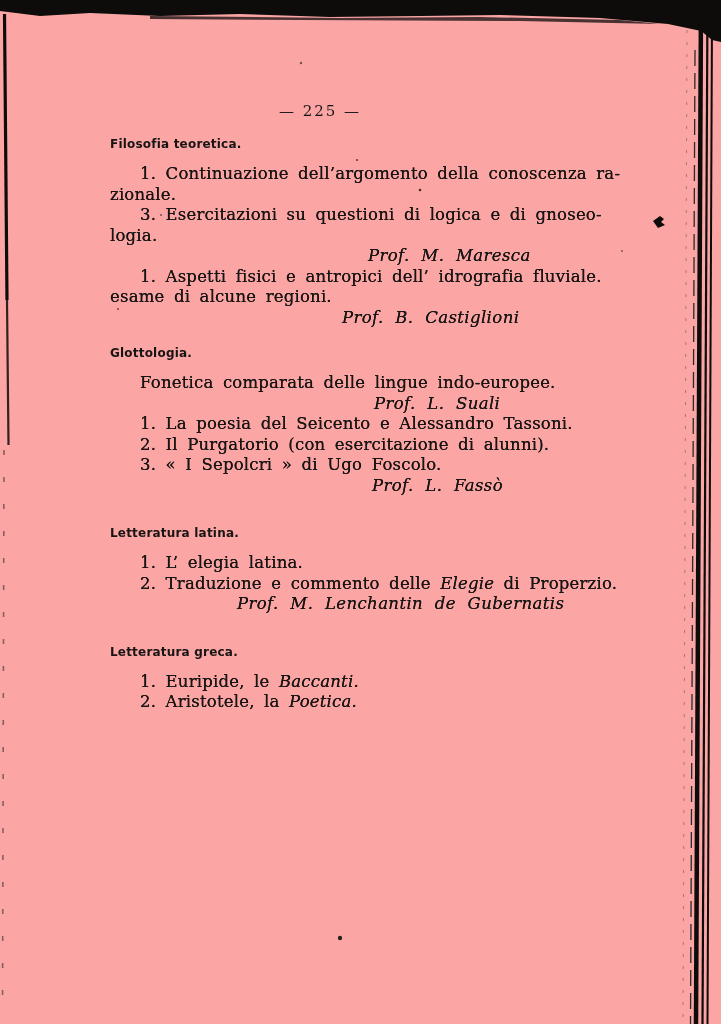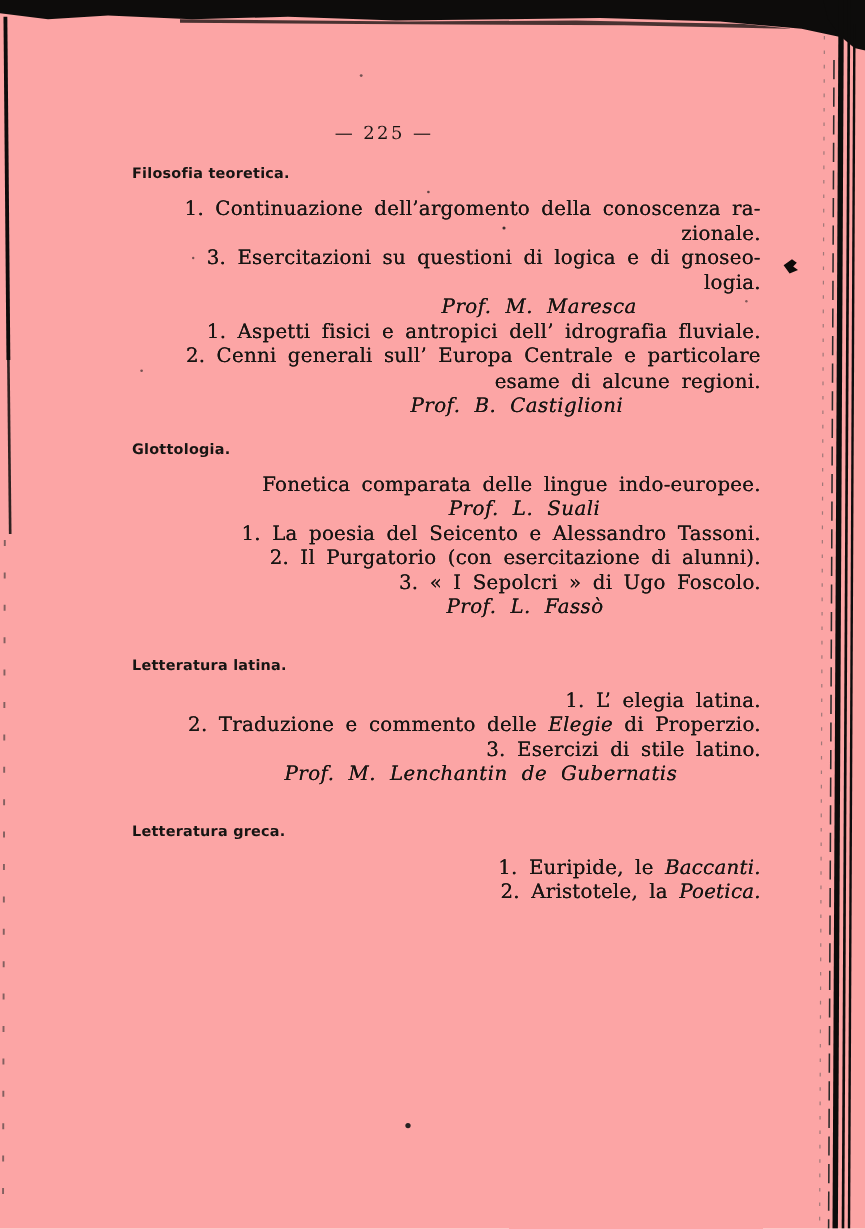--- a/index.html
+++ b/index.html
@@ -40,21 +40,20 @@
     letter-spacing: 0.2px;
     line-height: 19px;
     margin: 16px 0 10px 0;
   }
   section:nth-of-type(n+4) h2 { margin-top: 28px; }
   .line {
     line-height: 20.5px;
     word-spacing: 4px;
     white-space: nowrap;
     text-shadow: 0 0 0.4px #171513;
-    text-align: right;
   }
   .line.indent { padding-left: 30px; }
   .it { font-style: italic; }
   .sig {
     font-style: italic;
     font-weight: 400;
     line-height: 20.5px;
     word-spacing: 6px;
     letter-spacing: 0.4px;
     margin: 0;
@@ -79,40 +78,38 @@
         <section>
           <h2>Filosofia teoretica.</h2>
           <div class="line indent"><span>1. Continuazione dell’argomento della conoscenza ra-</span></div>
           <div class="line"><span>zionale.</span></div>
           <div class="line indent"><span>3. Esercitazioni su questioni di logica e di gnoseo-</span></div>
           <div class="line"><span>logia.</span></div>
           <div class="sig" style="margin-left: 258px;">Prof. M. Maresca</div>
         </section>
         <section>
           <div class="line indent"><span>1. Aspetti fisici e antropici dell’ idrografia fluviale.</span></div>
-          <div class="line indent"><span>2. Cenni generali sull’ Europa Centrale e particolare</span></div>
           <div class="line"><span>esame di alcune regioni.</span></div>
           <div class="sig" style="margin-left: 232px;">Prof. B. Castiglioni</div>
         </section>
         <section>
           <h2>Glottologia.</h2>
           <div class="line indent"><span>Fonetica comparata delle lingue indo-europee.</span></div>
           <div class="sig" style="margin-left: 264px;">Prof. L. Suali</div>
         </section>
         <section>
           <div class="line indent"><span>1. La poesia del Seicento e Alessandro Tassoni.</span></div>
           <div class="line indent"><span>2. Il Purgatorio (con esercitazione di alunni).</span></div>
           <div class="line indent"><span>3. « I Sepolcri » di Ugo Foscolo.</span></div>
           <div class="sig" style="margin-left: 262px;">Prof. L. Fassò</div>
         </section>
         <section>
           <h2>Letteratura latina.</h2>
           <div class="line indent"><span>1. L’ elegia latina.</span></div>
           <div class="line indent"><span>2. Traduzione e commento delle </span><span class="it">Elegie</span><span> di Properzio.</span></div>
-          <div class="line indent"><span>3. Esercizi di stile latino.</span></div>
           <div class="sig" style="margin-left: 127px;">Prof. M. Lenchantin de Gubernatis</div>
         </section>
         <section>
           <h2>Letteratura greca.</h2>
           <div class="line indent"><span>1. Euripide, le </span><span class="it">Baccanti.</span></div>
           <div class="line indent"><span>2. Aristotele, la </span><span class="it">Poetica.</span></div>
         </section>
       </main>
   </div>
 

